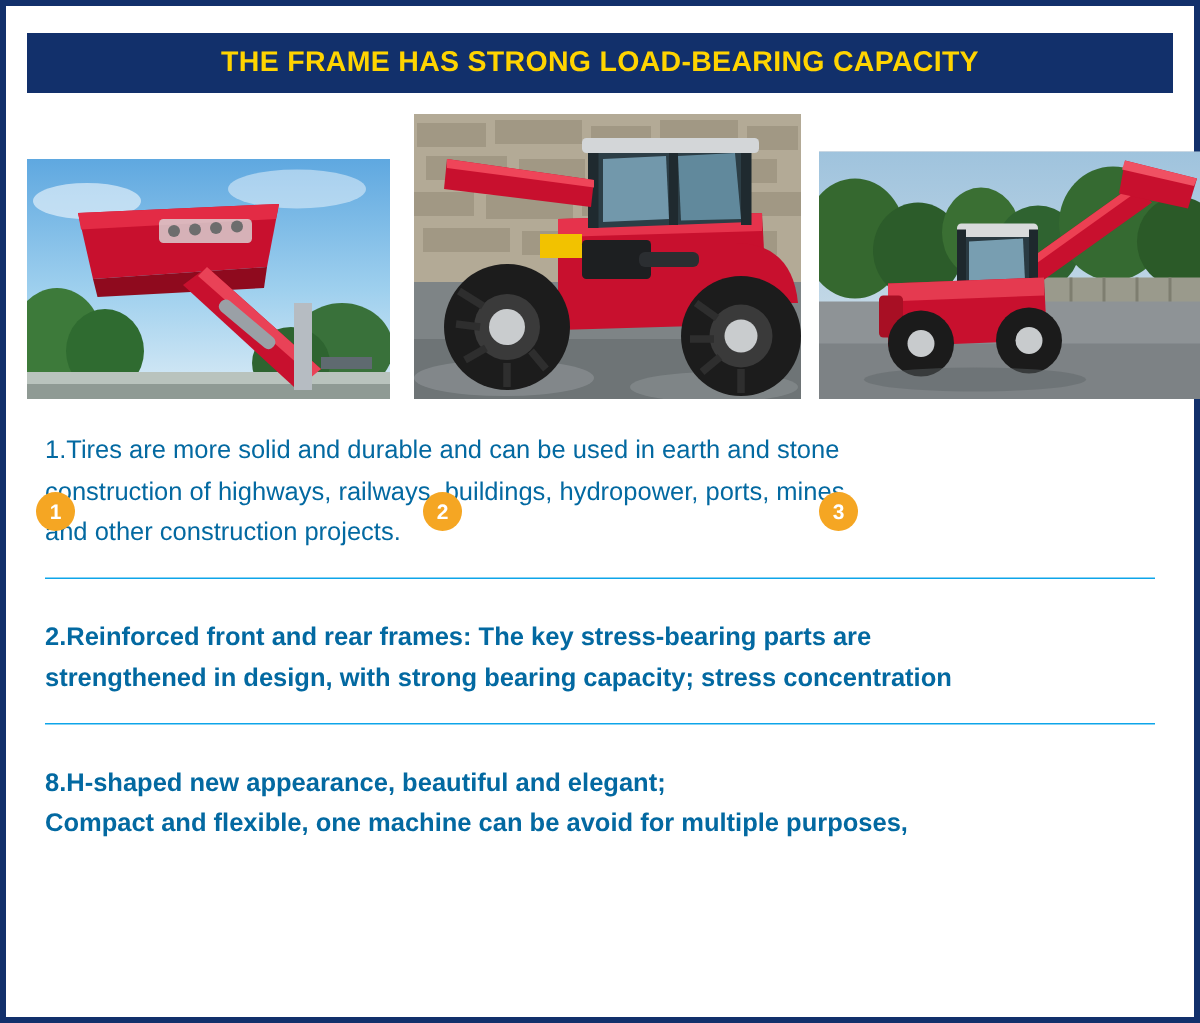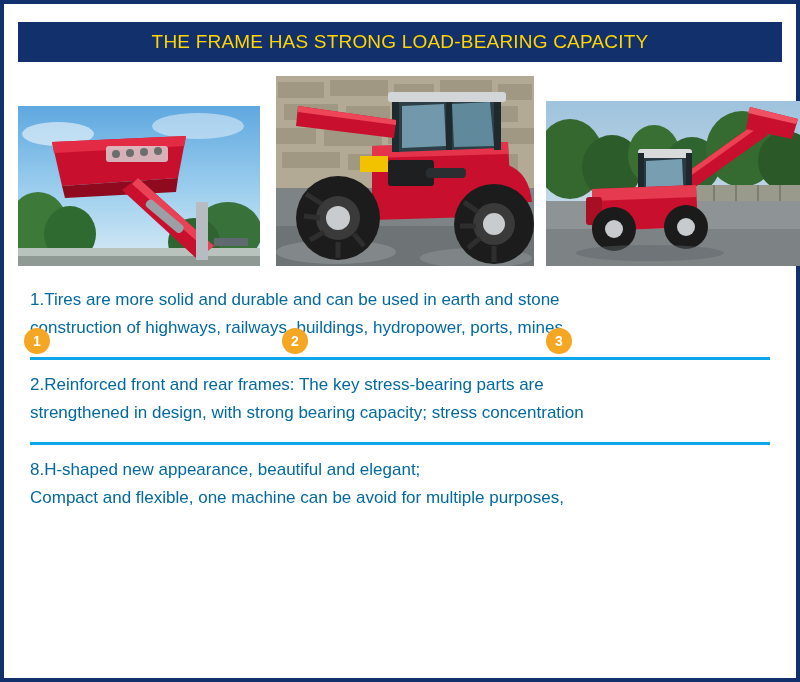--- a/index.html
+++ b/index.html
@@ -24,21 +24,21 @@
     margin: 18px 14px 0 14px;
     background: #12306b;
     height: 40px;
     display: flex;
     align-items: center;
     justify-content: center;
   }
   .header-title {
     color: #ffd400;
     font-size: 19px;
-    font-weight: normal;
+    font-weight: bold;
     letter-spacing: 0.2px;
     white-space: nowrap;
   }
   
   .gallery {
     position: relative;
     margin: 14px 14px 0 14px;
     height: 190px;
   }
   .photo {
@@ -74,23 +74,24 @@
   .body-text {
     margin: 16px 26px 0 26px;
   }
   .para {
     font-size: 17px;
     line-height: 1.62;
     color: #0369a1;
     padding: 4px 0 10px 0;
   }
   .para.sep {
-    border-top: 3px solid #0ea5e9;
+    border-top: 1px solid #0ea5e9;
     margin-top: 6px;
-    padding-top: 11px;
+    padding-top: 25px;
+    font-weight: bold;
   }
   .para span { display: block; }
 </style>
 </head>
 <body>
 
 <div class="page">
 
   <div class="header">
     <div class="header-title">THE FRAME HAS STRONG LOAD-BEARING CAPACITY</div>
@@ -295,20 +296,21 @@
     <div class="badge badge-1">1</div>
     <div class="badge badge-2">2</div>
     <div class="badge badge-3">3</div>
   </div>
 
   <div class="body-text">
 
     <div class="para">
       <span>1.Tires are more solid and durable and can be used in earth and stone</span>
       <span>construction of highways, railways, buildings, hydropower, ports, mines</span>
+      <span>and other construction projects.</span>
     </div>
 
     <div class="para sep">
       <span>2.Reinforced front and rear frames: The key stress-bearing parts are</span>
       <span>strengthened in design, with strong bearing capacity; stress concentration</span>
     </div>
 
     <div class="para sep">
       <span>8.H-shaped new appearance, beautiful and elegant;</span>
       <span>Compact and flexible, one machine can be avoid for multiple purposes,</span>

